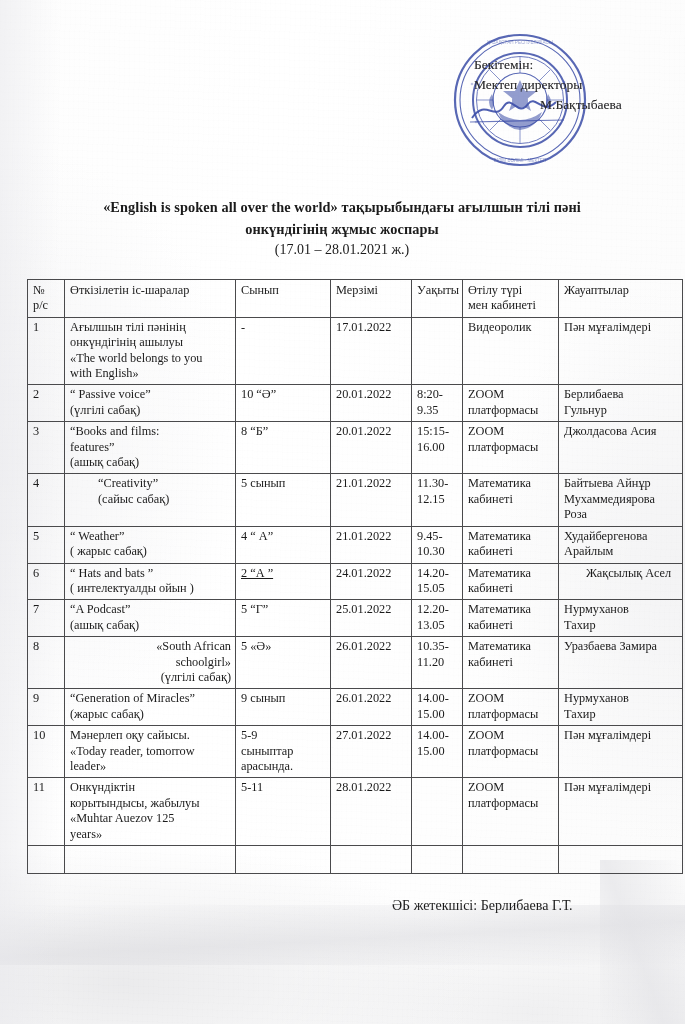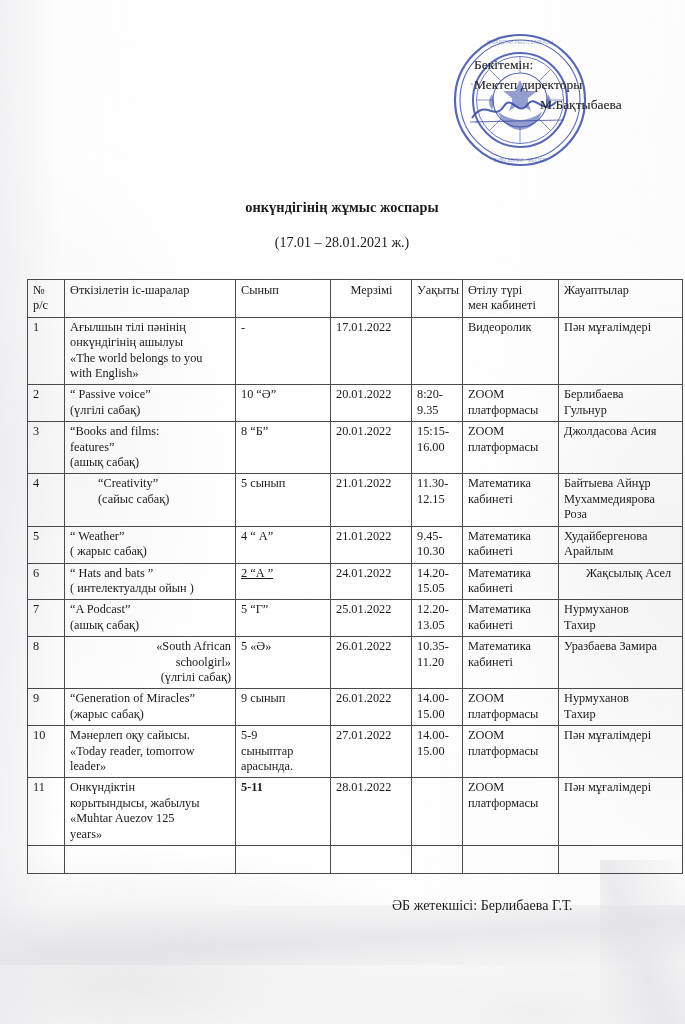--- a/index.html
+++ b/index.html
@@ -78,21 +78,20 @@
     width: 620px;
     text-align: center;
   }
   .title-block .t-line {
     font-weight: bold;
     font-size: 14.3px;
     line-height: 22px;
     letter-spacing: 0.1px;
   }
   .title-block .t-dates {
-    margin-top: 15px;
     font-size: 14px;
     line-height: 20px;
   }
 
   
   .tbl-wrap {
     position: absolute;
     left: 27px;
     top: 279px;
     width: 655px;
@@ -180,20 +179,21 @@
   <path d="M2 30 L96 28" fill="none" stroke="#3c4ea8" stroke-width="1.2" opacity="0.75"></path>
 </svg>
 
 <div class="approval">
   <div>Бекітемін:</div>
   <div>Мектеп директоры</div>
   <div class="l3">М.Бақтыбаева</div>
 </div>
 
 <div class="title-block">
+  <div class="t-line">«English is spoken all over the world» тақырыбындағы ағылшын тілі пәні</div>
   <div class="t-line">онкүндігінің жұмыс жоспары</div>
   <div class="t-dates">(17.01 – 28.01.2021 ж.)</div>
 </div>
 
 <div class="tbl-wrap">
   <table class="plan">
     <colgroup>
       <col class="c0">
         <col class="c1">
         <col class="c2">
@@ -201,21 +201,21 @@
       <col class="c4">
         <col class="c5">
         <col class="c6">
     </colgroup>
     <thead>
       <tr>
         <th style="white-space: pre-line;">№
 р/с</th>
         <th style="white-space: pre-line;">Өткізілетін іс-шаралар</th>
         <th style="white-space: pre-line;">Сынып</th>
-        <th style="white-space: pre-line; text-align: center;">Мерзімі</th>
+        <th style="white-space: pre-line;">Мерзімі</th>
         <th style="white-space: pre-line;">Уақыты</th>
         <th style="white-space: pre-line;">Өтілу түрі
 мен кабинеті</th>
         <th style="white-space: pre-line;">Жауаптылар</th>
       </tr>
     </thead>
     <tbody id="plan-body">
         <tr>
           <td class="num" style="white-space: pre-line;">1</td>
           <td style="white-space: pre-line;">Ағылшын тілі пәнінің
@@ -346,21 +346,21 @@
           <td style="white-space: pre-line;">ZOOM
 платформасы</td>
           <td style="white-space: pre-line;">Пән мұғалімдері</td>
         </tr>
         <tr>
           <td class="num" style="white-space: pre-line;">11</td>
           <td style="white-space: pre-line;">Онкүндіктін
 корытындысы, жабылуы
 «Muhtar Auezov 125
 years»</td>
-          <td style="white-space: pre-line; font-weight: bold;">5-11</td>
+          <td style="white-space: pre-line;">5-11</td>
           <td style="white-space: pre-line;">28.01.2022</td>
           <td style="white-space: pre-line;"></td>
           <td style="white-space: pre-line;">ZOOM
 платформасы</td>
           <td style="white-space: pre-line;">Пән мұғалімдері</td>
         </tr>
         <tr class="tail-row">
           <td></td>
           <td></td>
           <td></td>

